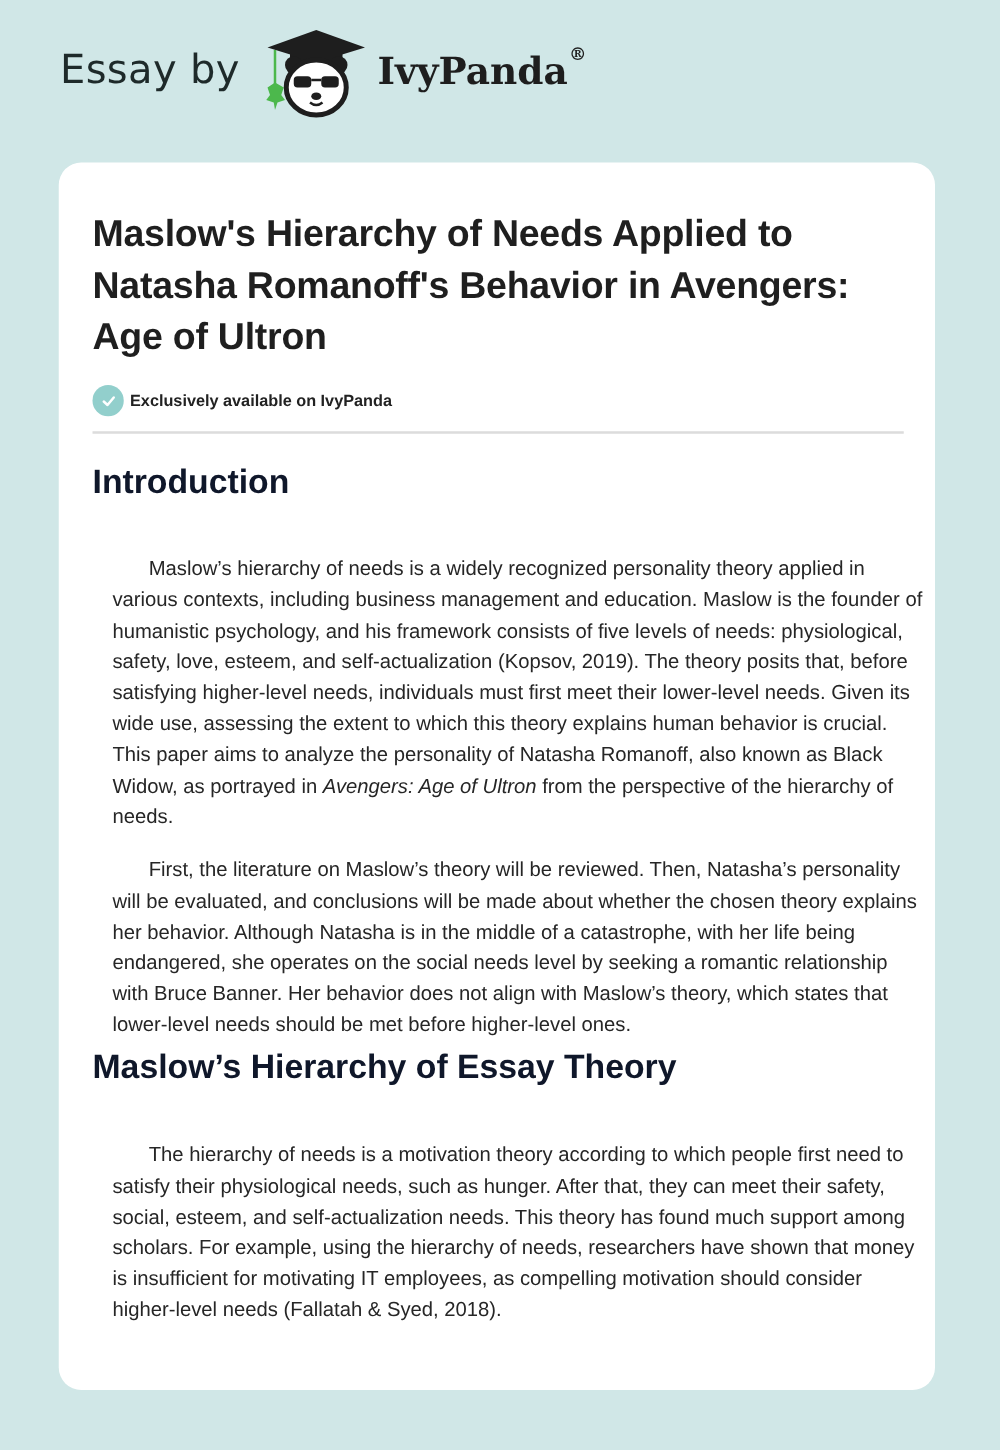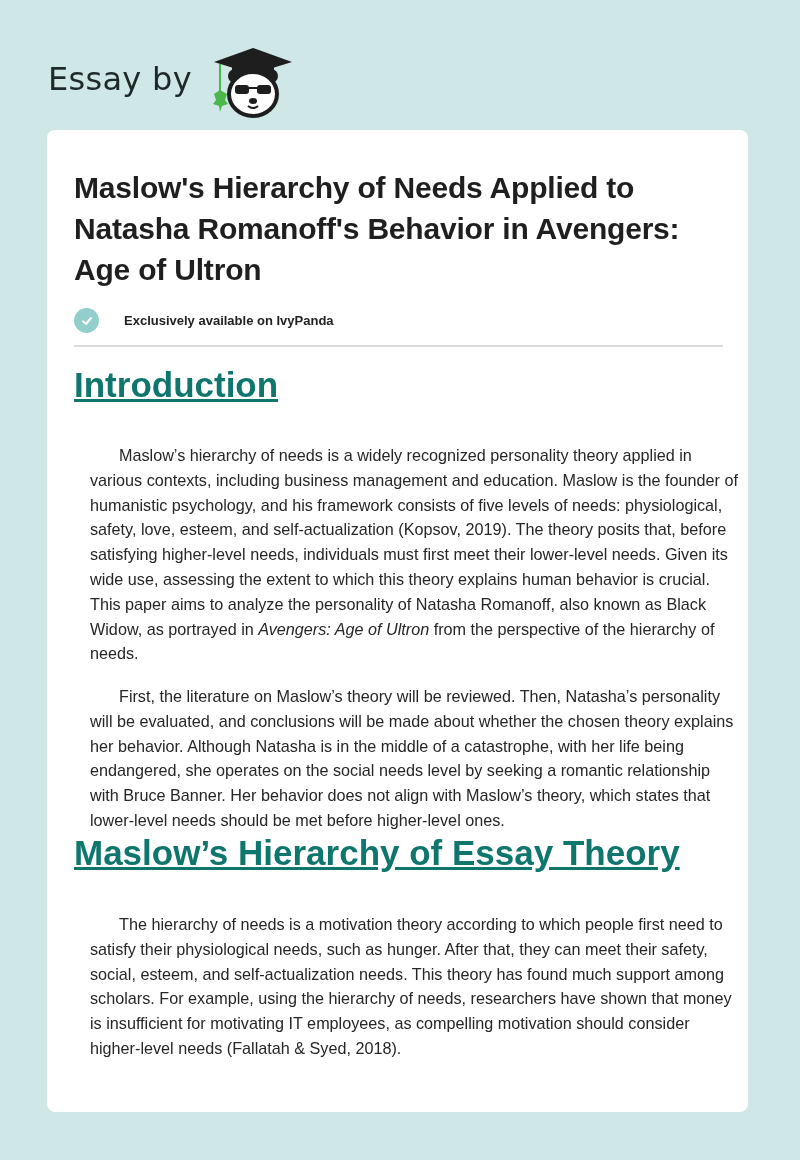--- a/index.html
+++ b/index.html
@@ -5,59 +5,59 @@
   html, body { margin: 0; padding: 0; }
   body {
     width: 800px; height: 1160px;
     background: #d0e7e7;
     font-family: "Liberation Sans", sans-serif;
     color: #1f1f1f;
     position: relative;
     overflow: hidden;
   }
   .header {
-    position: absolute; left: 48px; top: 42px; height: 80px;
+    position: absolute; left: 48px; top: 18px; height: 80px;
     display: flex; align-items: center;
   }
   .essay-by {
     font-family: "DejaVu Sans", sans-serif;
     font-size: 32px; color: #1e2a2a; letter-spacing: 0.3px;
     margin-right: 18px; margin-top: -6px;
   }
   .logo-icon { width: 86px; height: 76px; margin-right: 6px; }
   .brand {
     font-family: "DejaVu Serif", serif; font-weight: bold;
     font-size: 30px; color: #1e1e1e; margin-top: -2px;
   }
   .brand sup { font-size: 14px; vertical-align: top; position: relative; top: -4px; margin-left: 1px; }
 
   .card {
     position: absolute; left: 47px; top: 130px; width: 701px; height: 982px;
-    background: #ffffff; border-radius: 8px;
+    background: #ffffff; border-radius: 18px;
   }
   .content { position: absolute; left: 27px; top: 0; width: 650px; }
   h1 {
     margin: 0; position: absolute; top: 37px; left: 0; width: 660px;
     font-size: 30px; line-height: 41px; font-weight: bold; color: #1f1f1f;
     letter-spacing: -0.2px;
   }
   .badge {
-    position: absolute; top: 178px; left: 0; display: flex; align-items: center; gap: 20px;
+    position: absolute; top: 178px; left: 0; display: flex; align-items: center;
   }
   .badge .check {
     width: 25px; height: 25px; border-radius: 50%; background: #92cfcc;
     display: flex; align-items: center; justify-content: center; margin-right: 5px;
   }
   .badge .label { font-size: 13px; font-weight: bold; color: #222; }
   .divider {
     position: absolute; top: 215px; left: 0; width: 649px; height: 2px; background: #dcdcdc;
   }
   h2 {
     margin: 0; position: absolute; left: 0;
-    font-size: 35px; font-weight: bold; color: #0f766e; line-height: 34px; text-decoration: underline;
+    font-size: 27px; font-weight: bold; color: #0f172a; line-height: 34px;
   }
   .para {
     position: absolute; left: 0; width: 650px;
     font-size: 16.2px; line-height: 24.8px; color: #262626;
     text-indent: 29px; margin: 16px;
   }
   .para i { font-style: italic; }
 </style>
 </head>
 <body>
@@ -77,20 +77,21 @@
     <circle cx="61" cy="32" r="7" fill="#1e1e1e"></circle>
     <ellipse cx="43" cy="50" rx="24" ry="22" fill="#ffffff" stroke="#1e1e1e" stroke-width="4"></ellipse>
 
     <rect x="25" y="41" width="14" height="9" rx="3" fill="#1e1e1e"></rect>
     <rect x="47" y="41" width="14" height="9" rx="3" fill="#1e1e1e"></rect>
     <line x1="39" y1="44" x2="47" y2="44" stroke="#1e1e1e" stroke-width="2"></line>
 
     <ellipse cx="43" cy="57" rx="4" ry="3" fill="#1e1e1e"></ellipse>
     <path d="M38,62 Q43,66 48,62" stroke="#1e1e1e" stroke-width="2" fill="none"></path>
   </svg>
+  <span class="brand"><span>IvyPanda</span><sup>®</sup></span>
 </div>
 
 <div class="card">
   <div class="content">
     <h1>Maslow's Hierarchy of Needs Applied to Natasha Romanoff's Behavior in Avengers: Age of Ultron</h1>
 
     <div class="badge">
       <span class="check">
         <svg width="12" height="12" viewBox="0 0 12 12">
             <path d="M2,6.2 L5,9 L10,3" stroke="#ffffff" stroke-width="2" fill="none" stroke-linecap="round" stroke-linejoin="round"></path>

